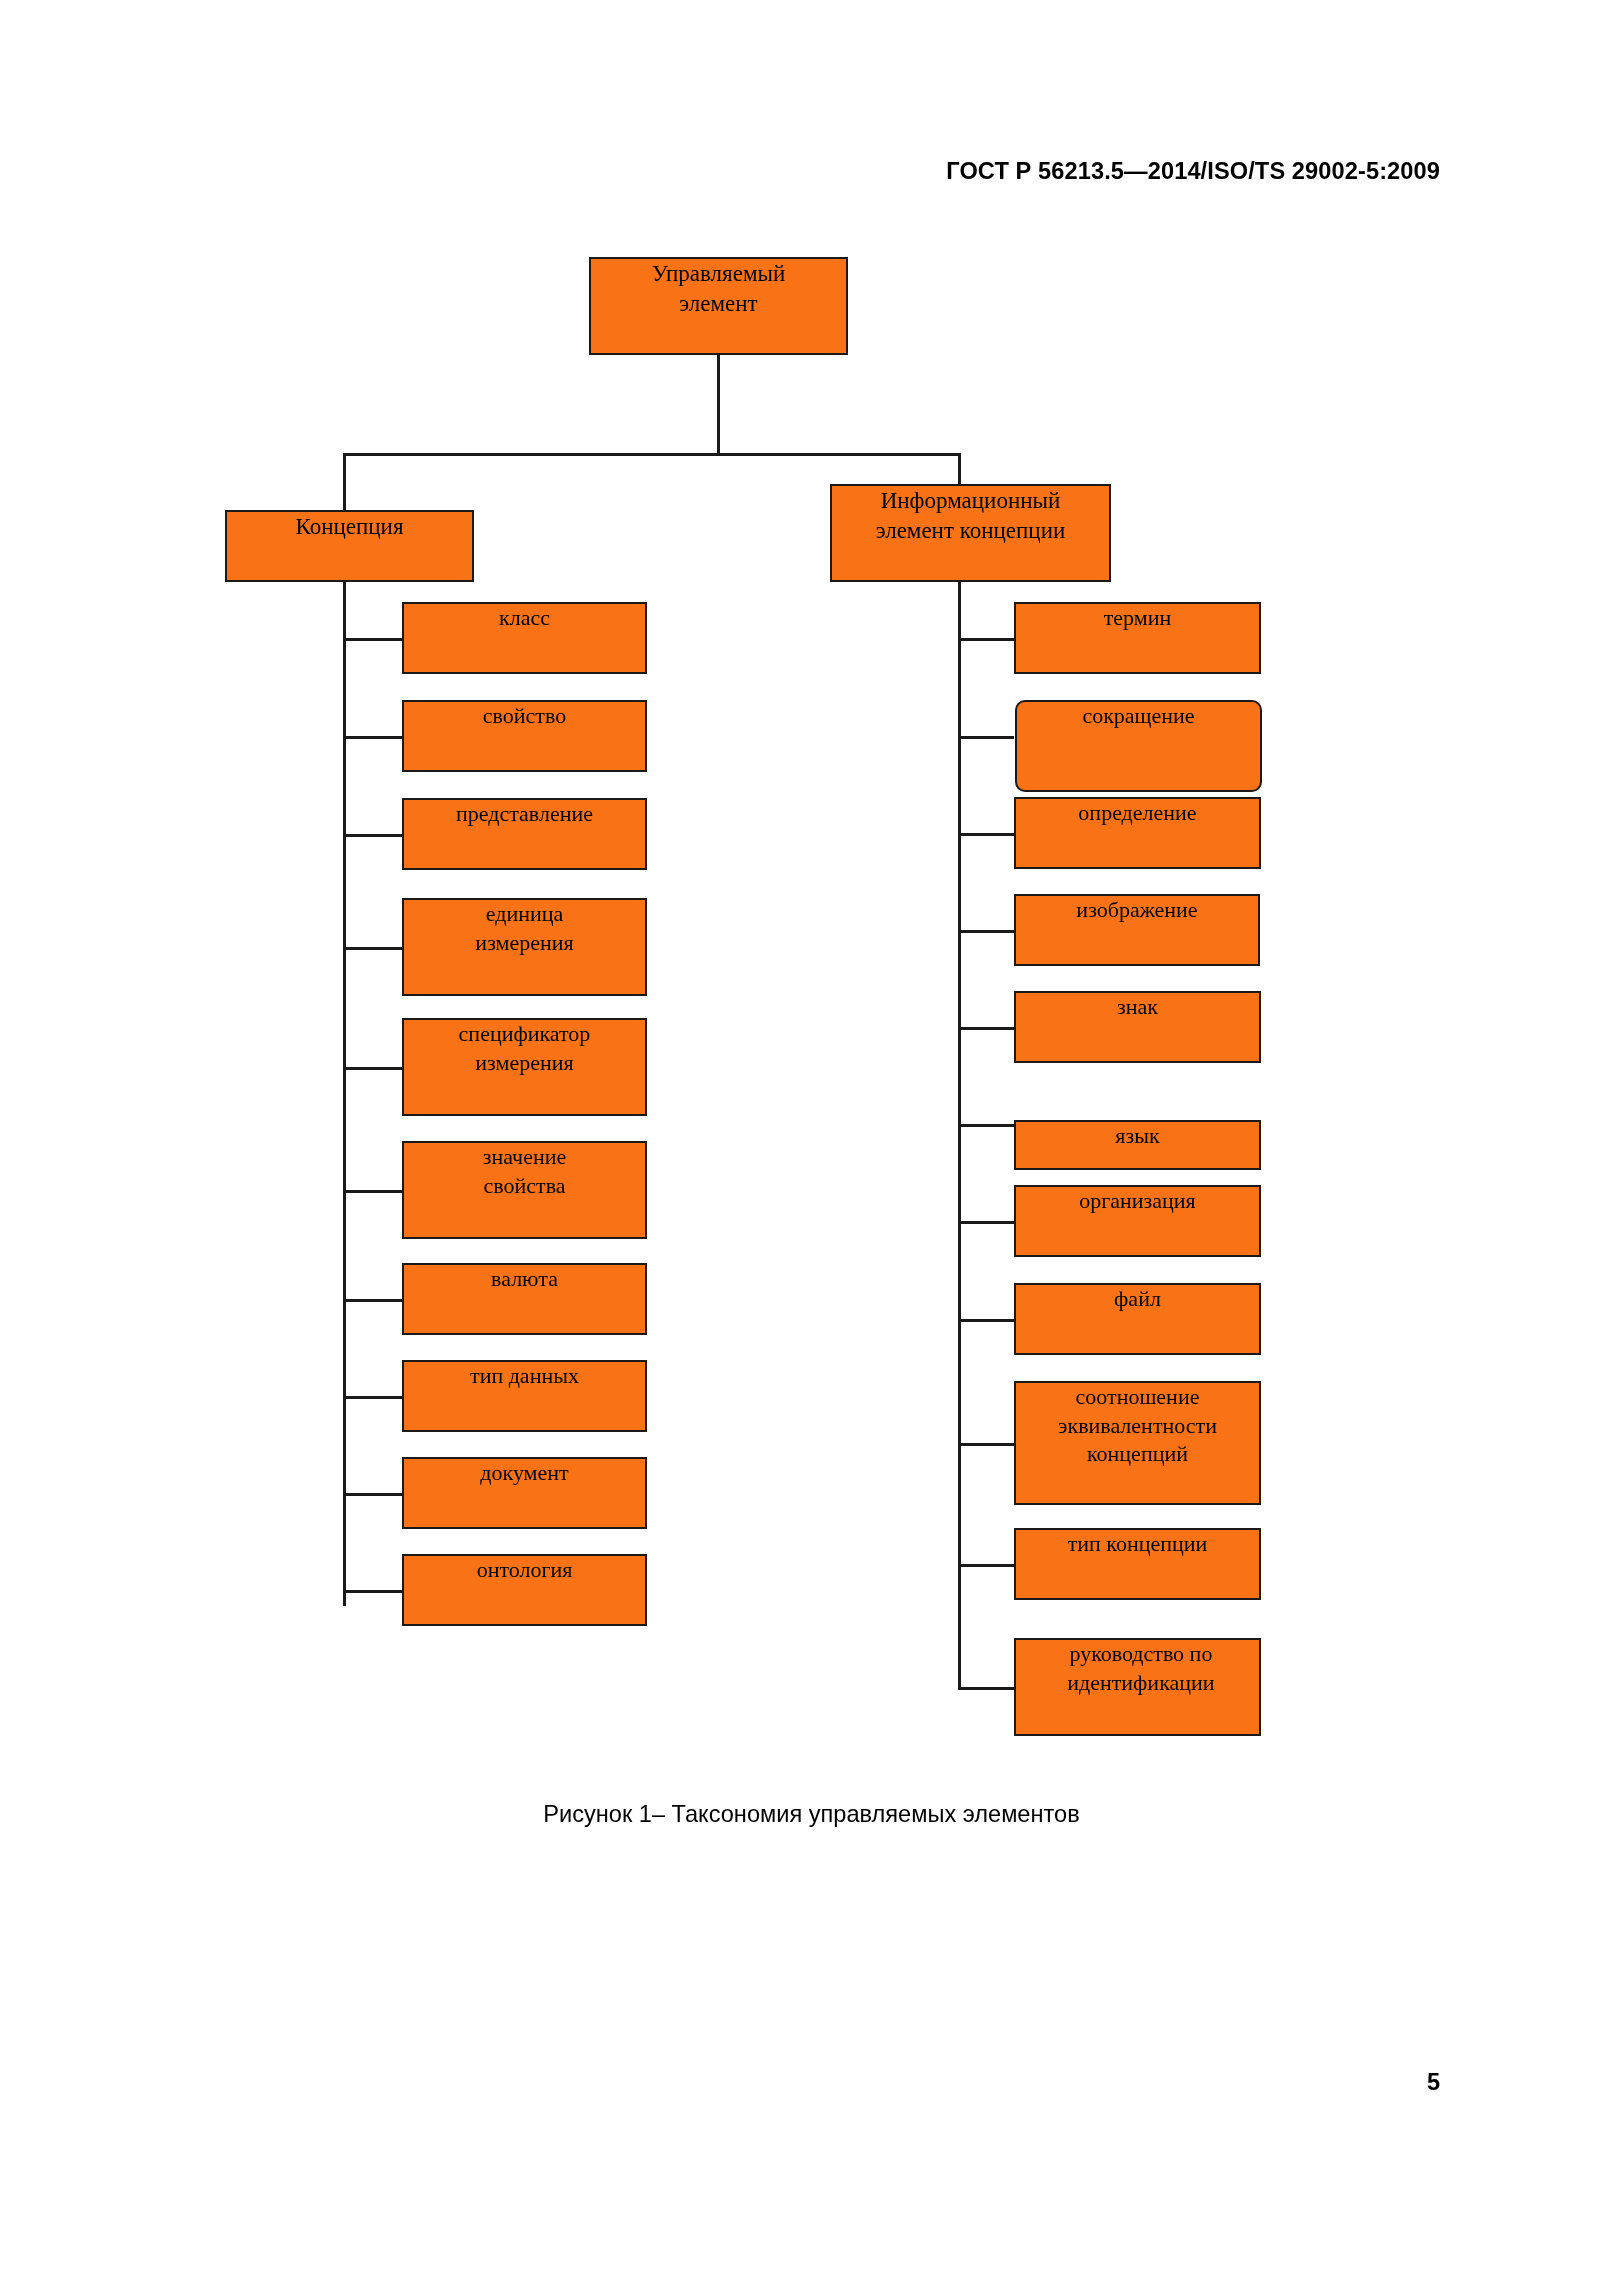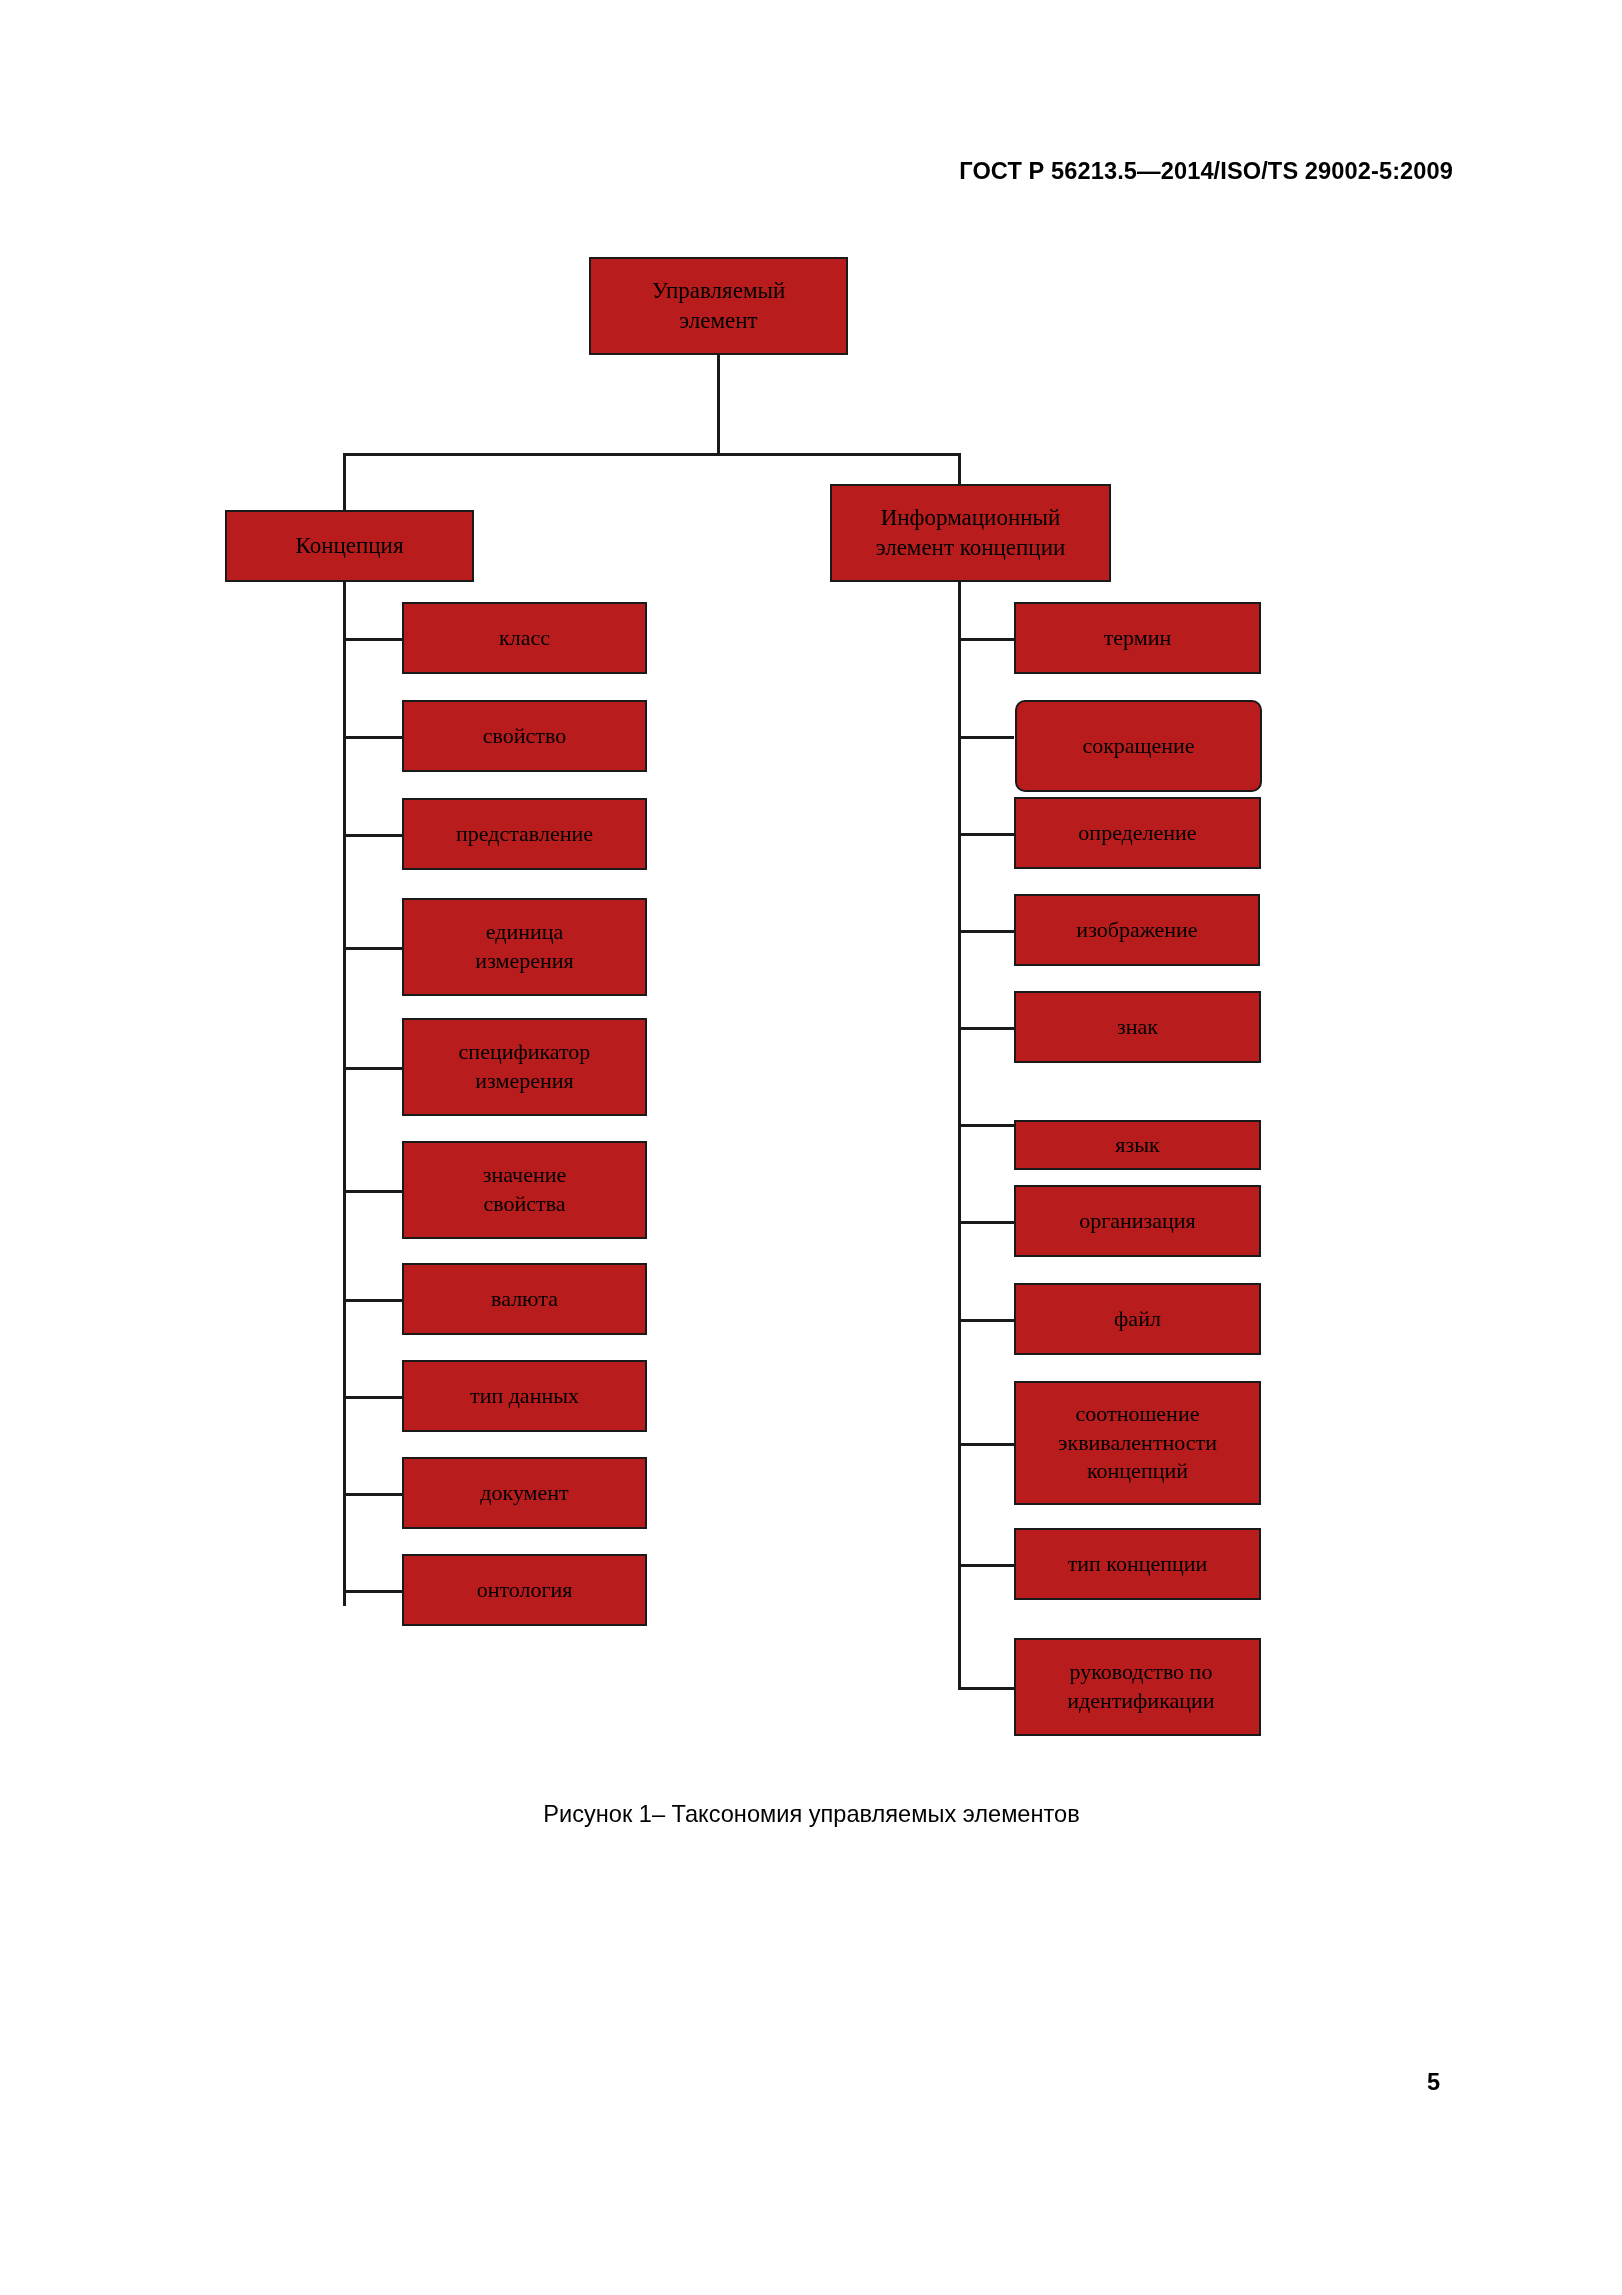--- a/index.html
+++ b/index.html
@@ -21,39 +21,37 @@
     position: absolute;
     top: 158px;
     left: 0;
     width: 1440px;
     text-align: right;
     font-family: "Liberation Sans", sans-serif;
     font-weight: bold;
     font-size: 23.6px;
     letter-spacing: 0.1px;
     white-space: nowrap;
-    padding-left: 13px;
   }
 
   
   #diagram {
     position: absolute;
     top: 0;
     left: 0;
     width: 1623px;
     height: 2295px;
   }
 
   .node {
     position: absolute;
     box-sizing: border-box;
     border: 2px solid #1a1a1a;
-    background: #b91c1c;
+    background: #f97316;
     display: flex;
-    align-items: center;
     justify-content: center;
     text-align: center;
     font-family: "Liberation Serif", serif;
     font-size: 22px;
     line-height: 1.30;
     z-index: 3;
     padding: 0 5.2px;
   }
   .node.root,
   .node.branch {

